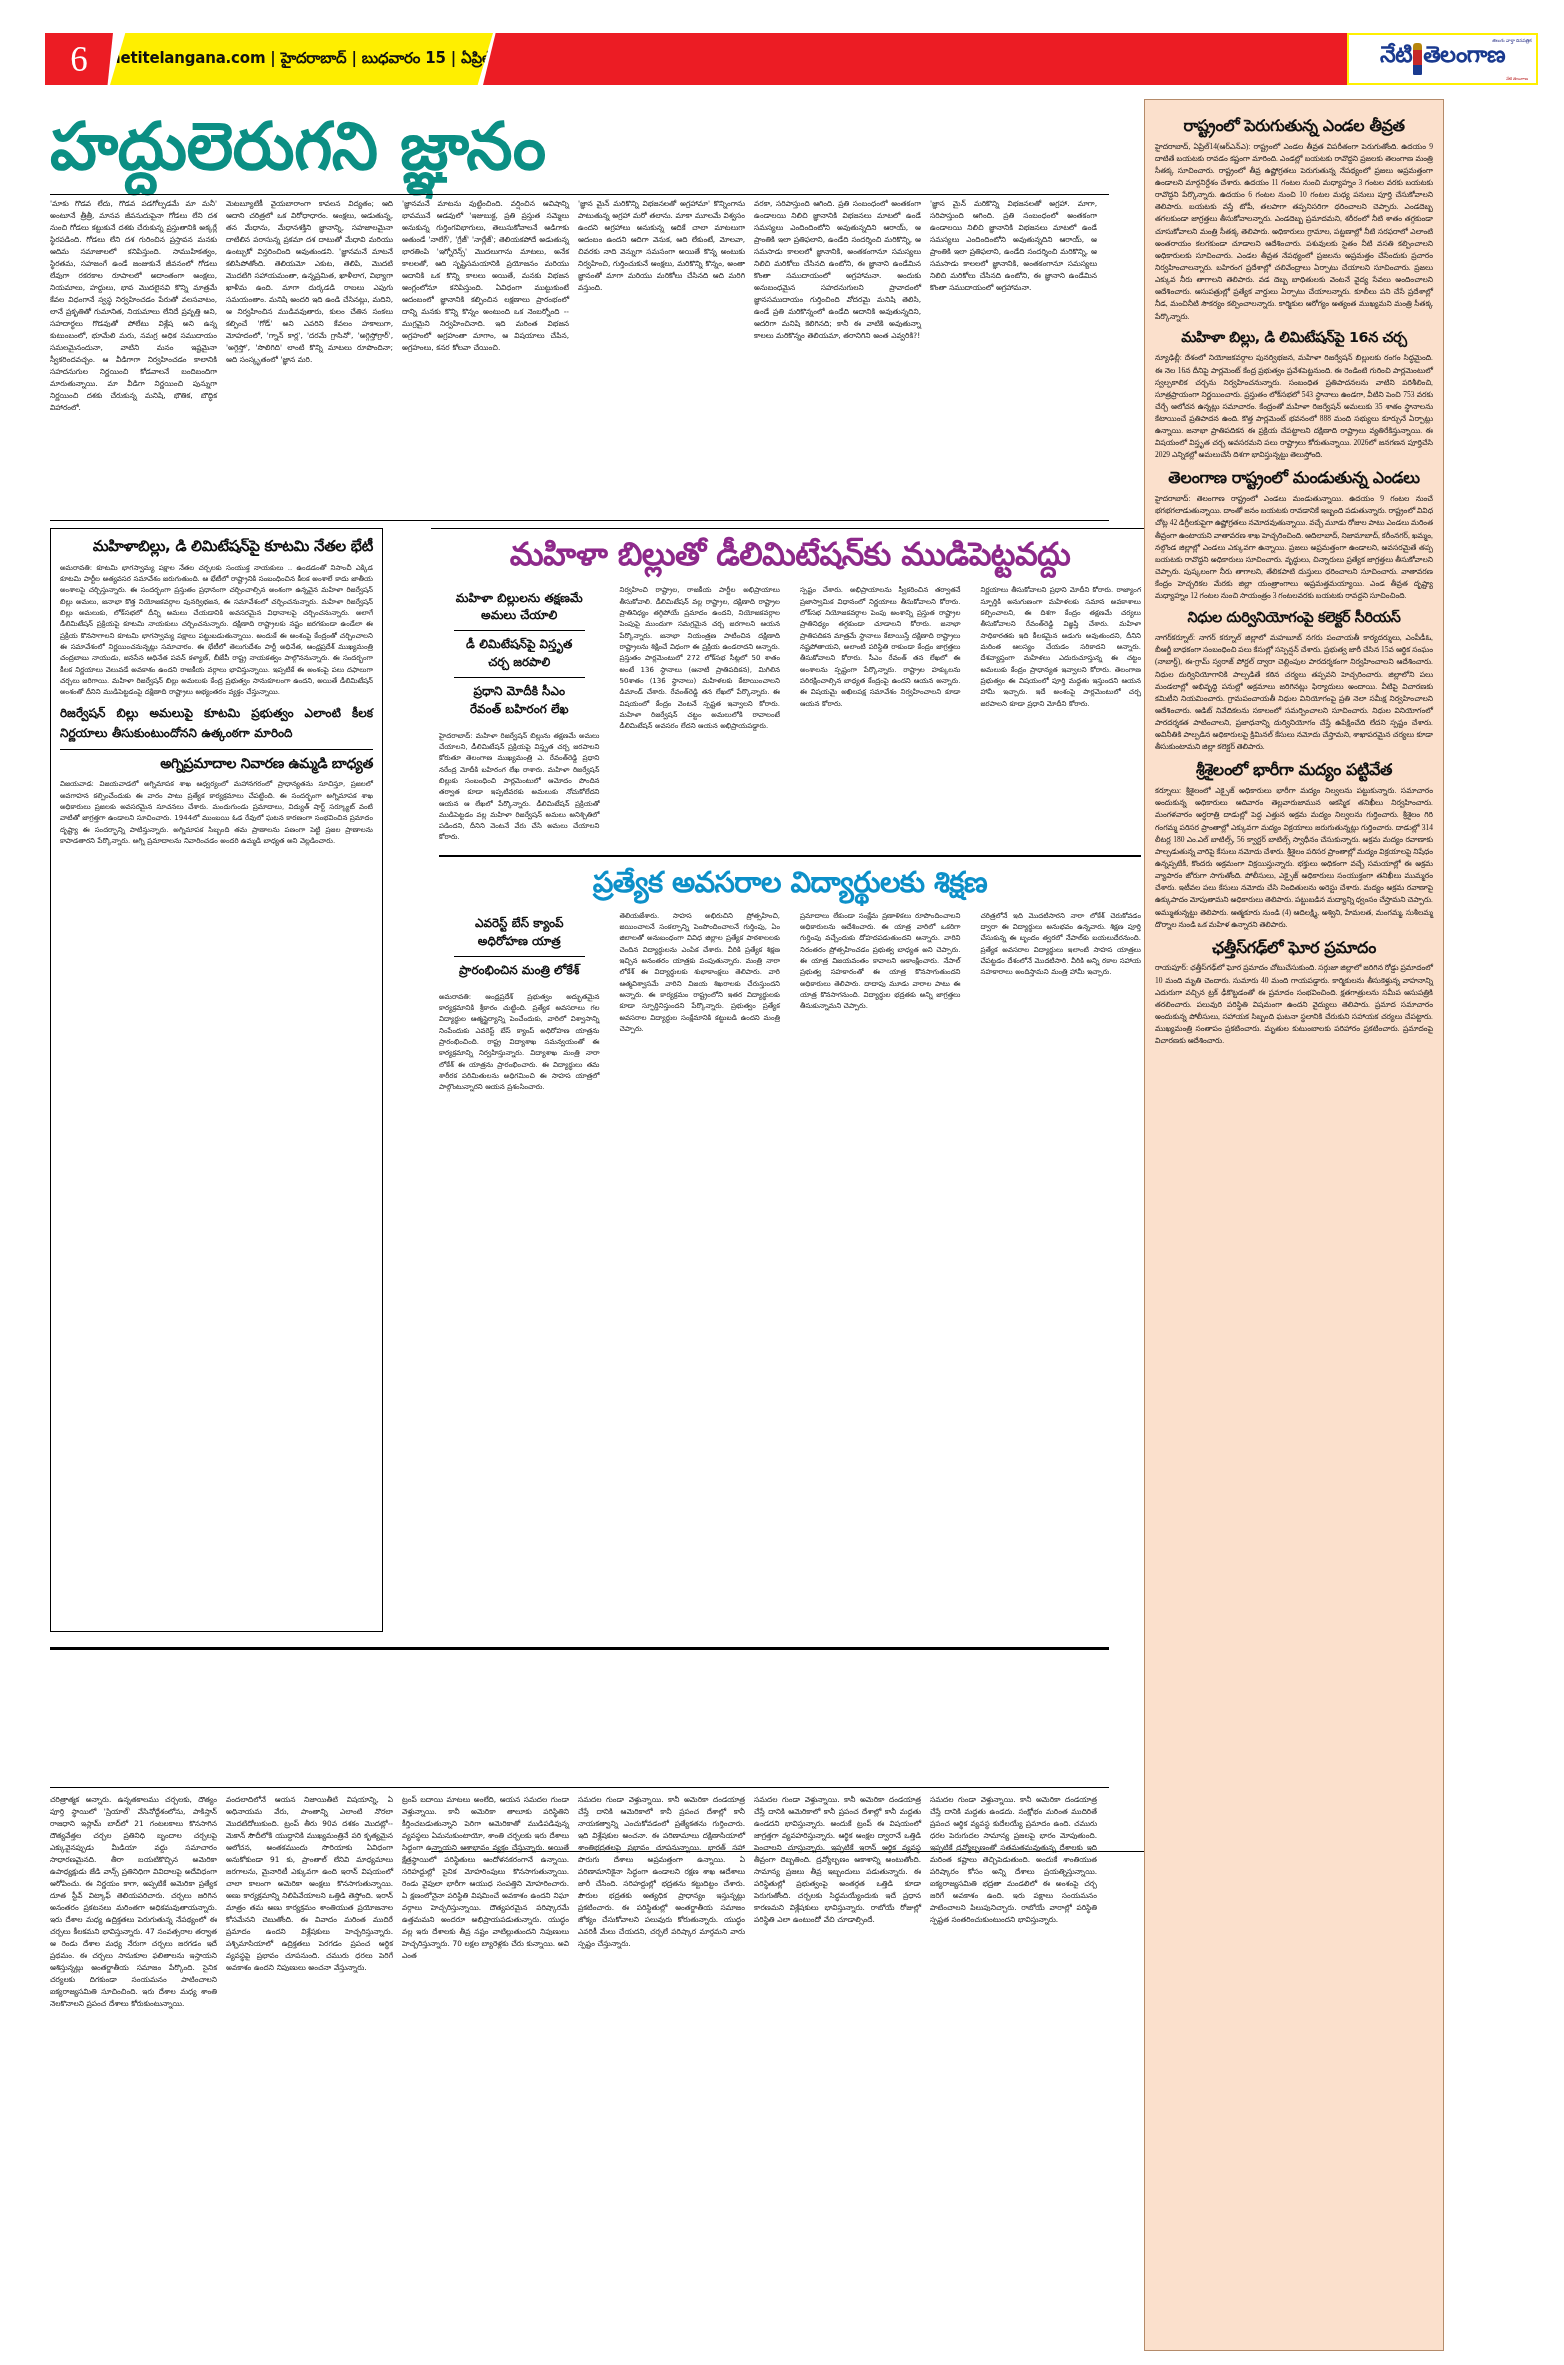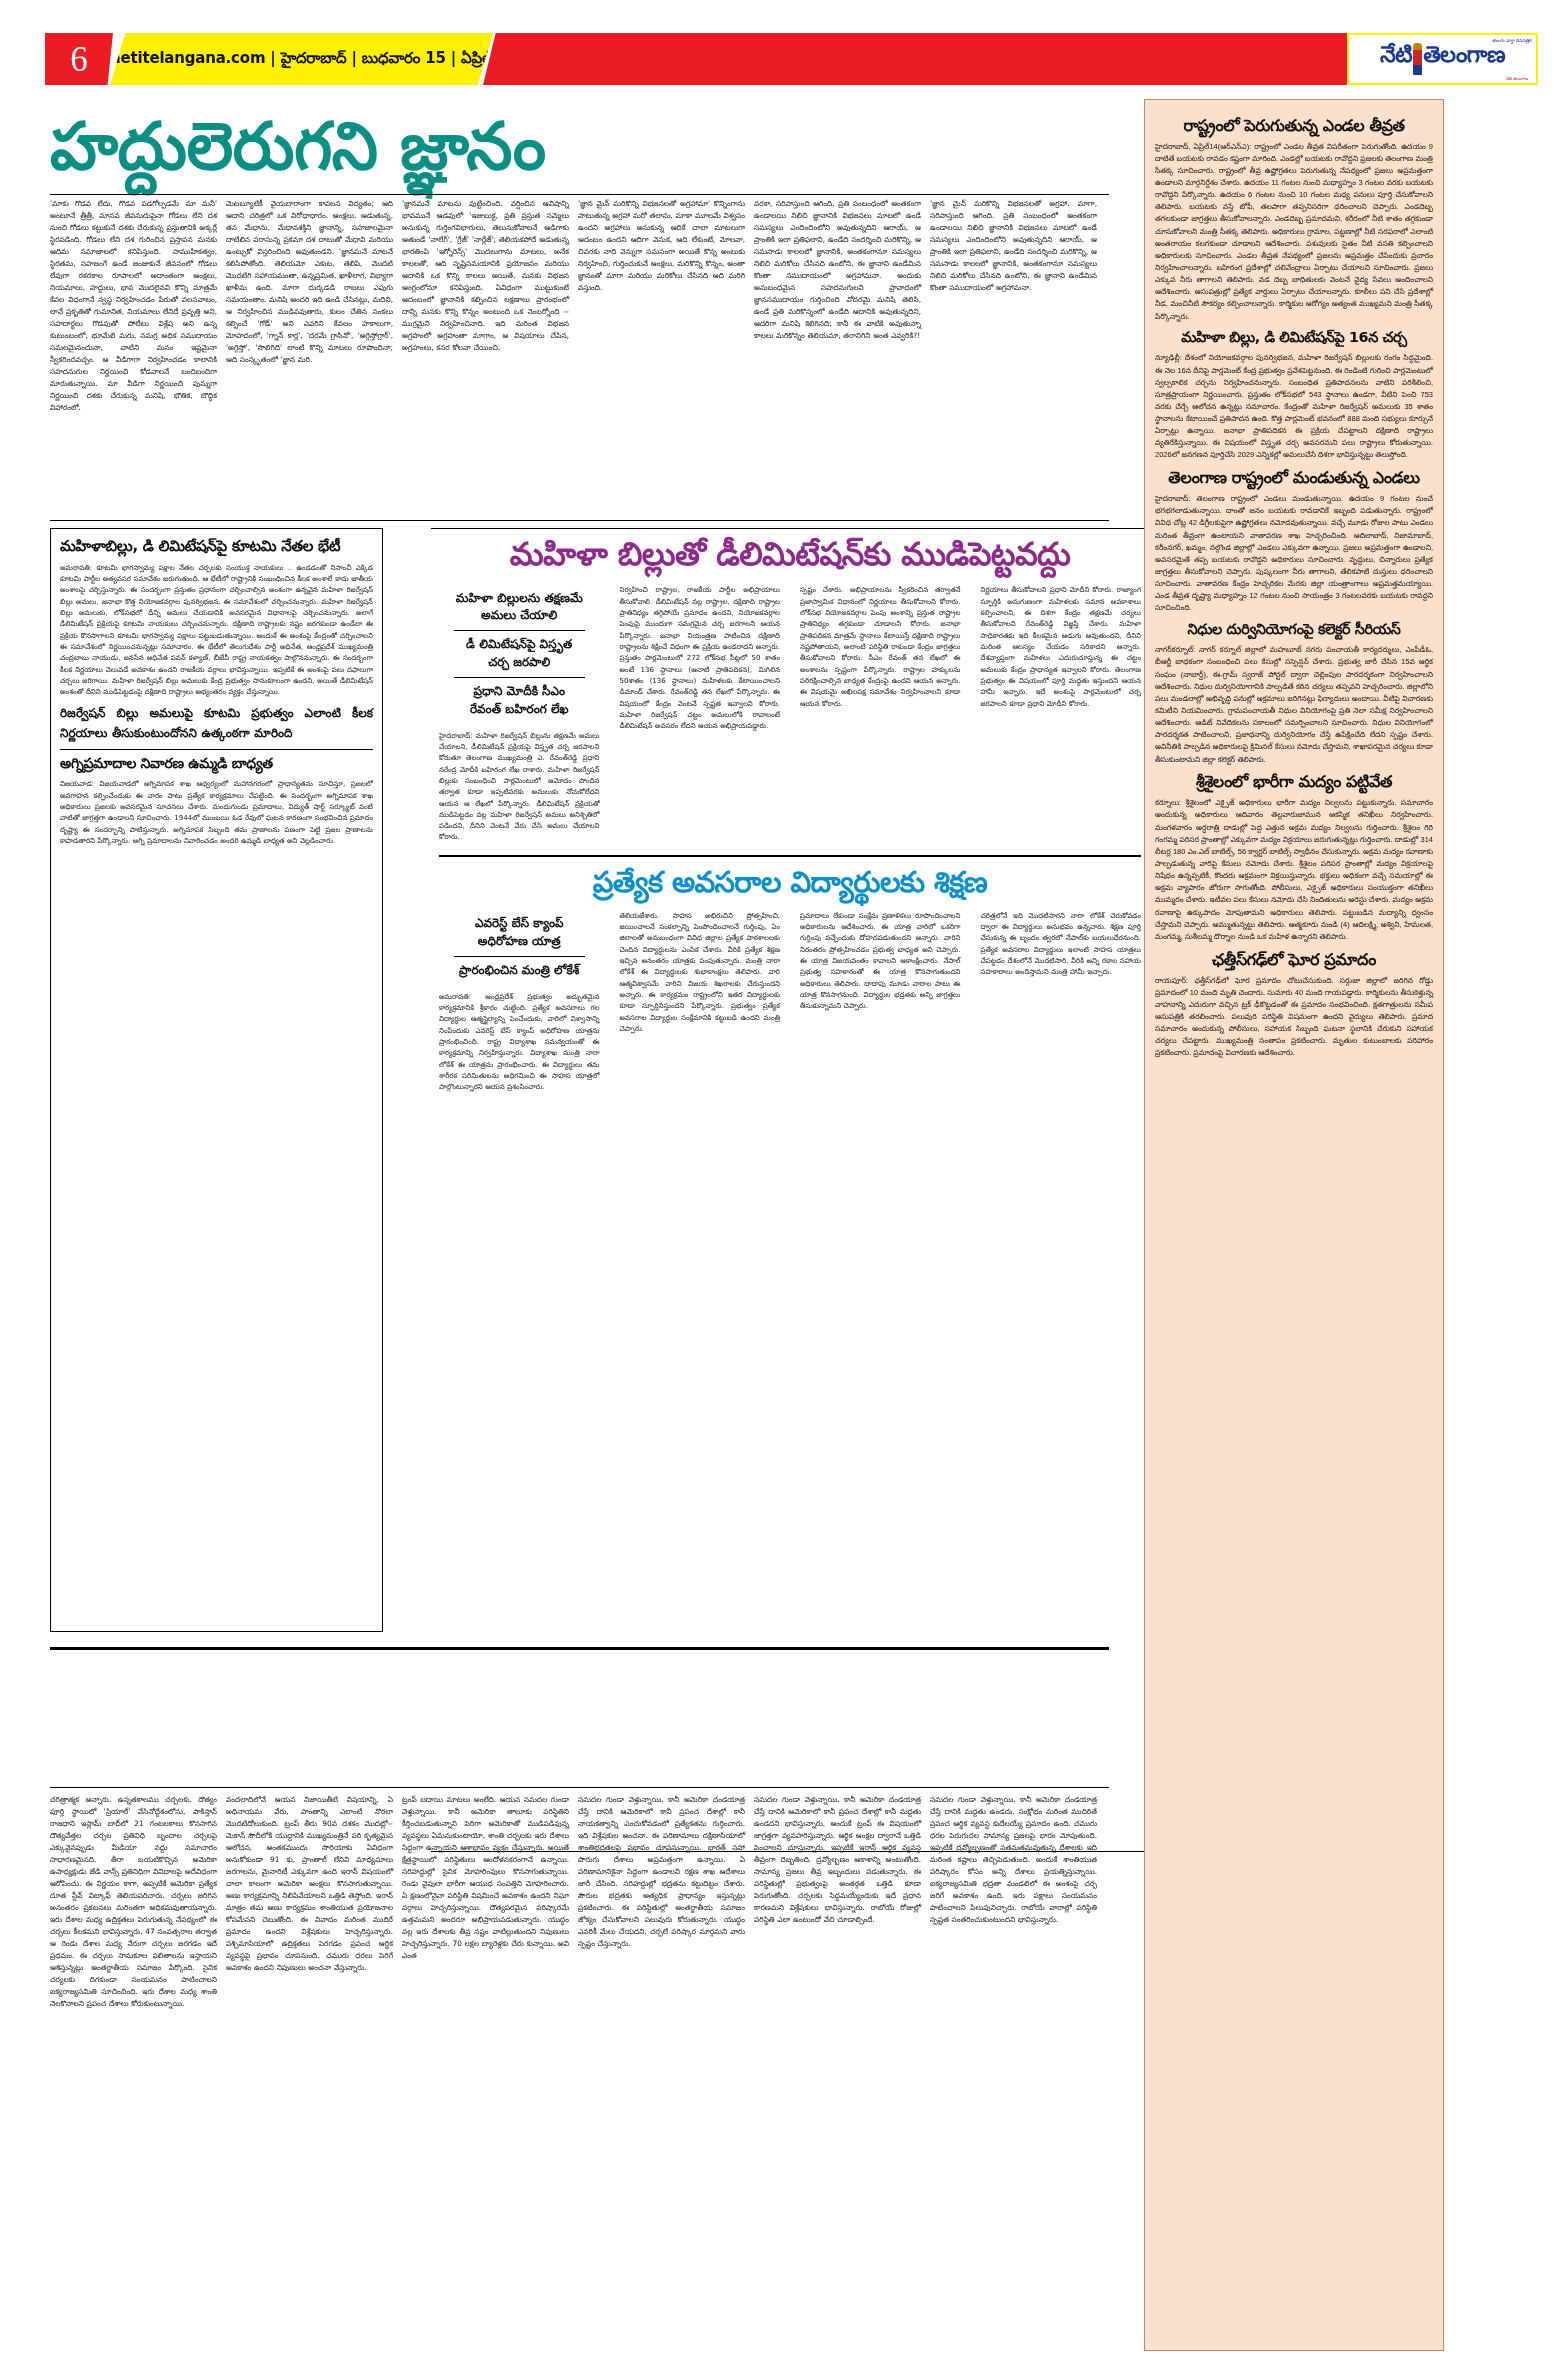--- a/index.html
+++ b/index.html
@@ -129,21 +129,21 @@
     position: absolute; left: 340px; top: 0;
     width: 719px; height: 1324px;
     border: 1.1px solid #000; border-left: none;
     padding: 0;
     margin-left: 41px;
   }
   .subhead-black {
     font-family: "DejaVu Sans", sans-serif;
     font-weight: 700; font-size: 15px;
     color: #111; line-height: 1.25;
-    text-align: left; margin-bottom: 6.8px;
+    text-align: right; margin-bottom: 6.8px;
     white-space: nowrap; letter-spacing: -0.3px;
   }
   .sec-headline-purple {
     font-family: "DejaVu Sans", sans-serif;
     font-weight: 700; font-size: 32px;
     color: #8e2a8b; line-height: 1.12;
     text-align: center; letter-spacing: -0.6px;
     white-space: nowrap;
     padding: 8px 0 6.8px;
   }
@@ -196,21 +196,21 @@
   }
   .sb-head {
     font-family: "DejaVu Sans", sans-serif;
     font-weight: 700; font-size: 16px;
     color: #111; text-align: center;
     line-height: 1.2; letter-spacing: -0.4px;
     padding: 6.8px 0 5.6px; white-space: nowrap;
   }
   .sb-head.small { font-size: 14.4px; }
   .sb-body {
-    font-family: Liberation Sans, sans-serif;
+    font-family: Liberation Serif, serif;
     font-size: 7.5px; line-height: 1.62;
     text-align: justify; color: #111;
   }
 
   
   .thickline { position: absolute; background: #000; height: 2.8px; }
   .thinline { position: absolute; background: #000; height: 0.8px; }
 </style>
 </head>
 <body>

